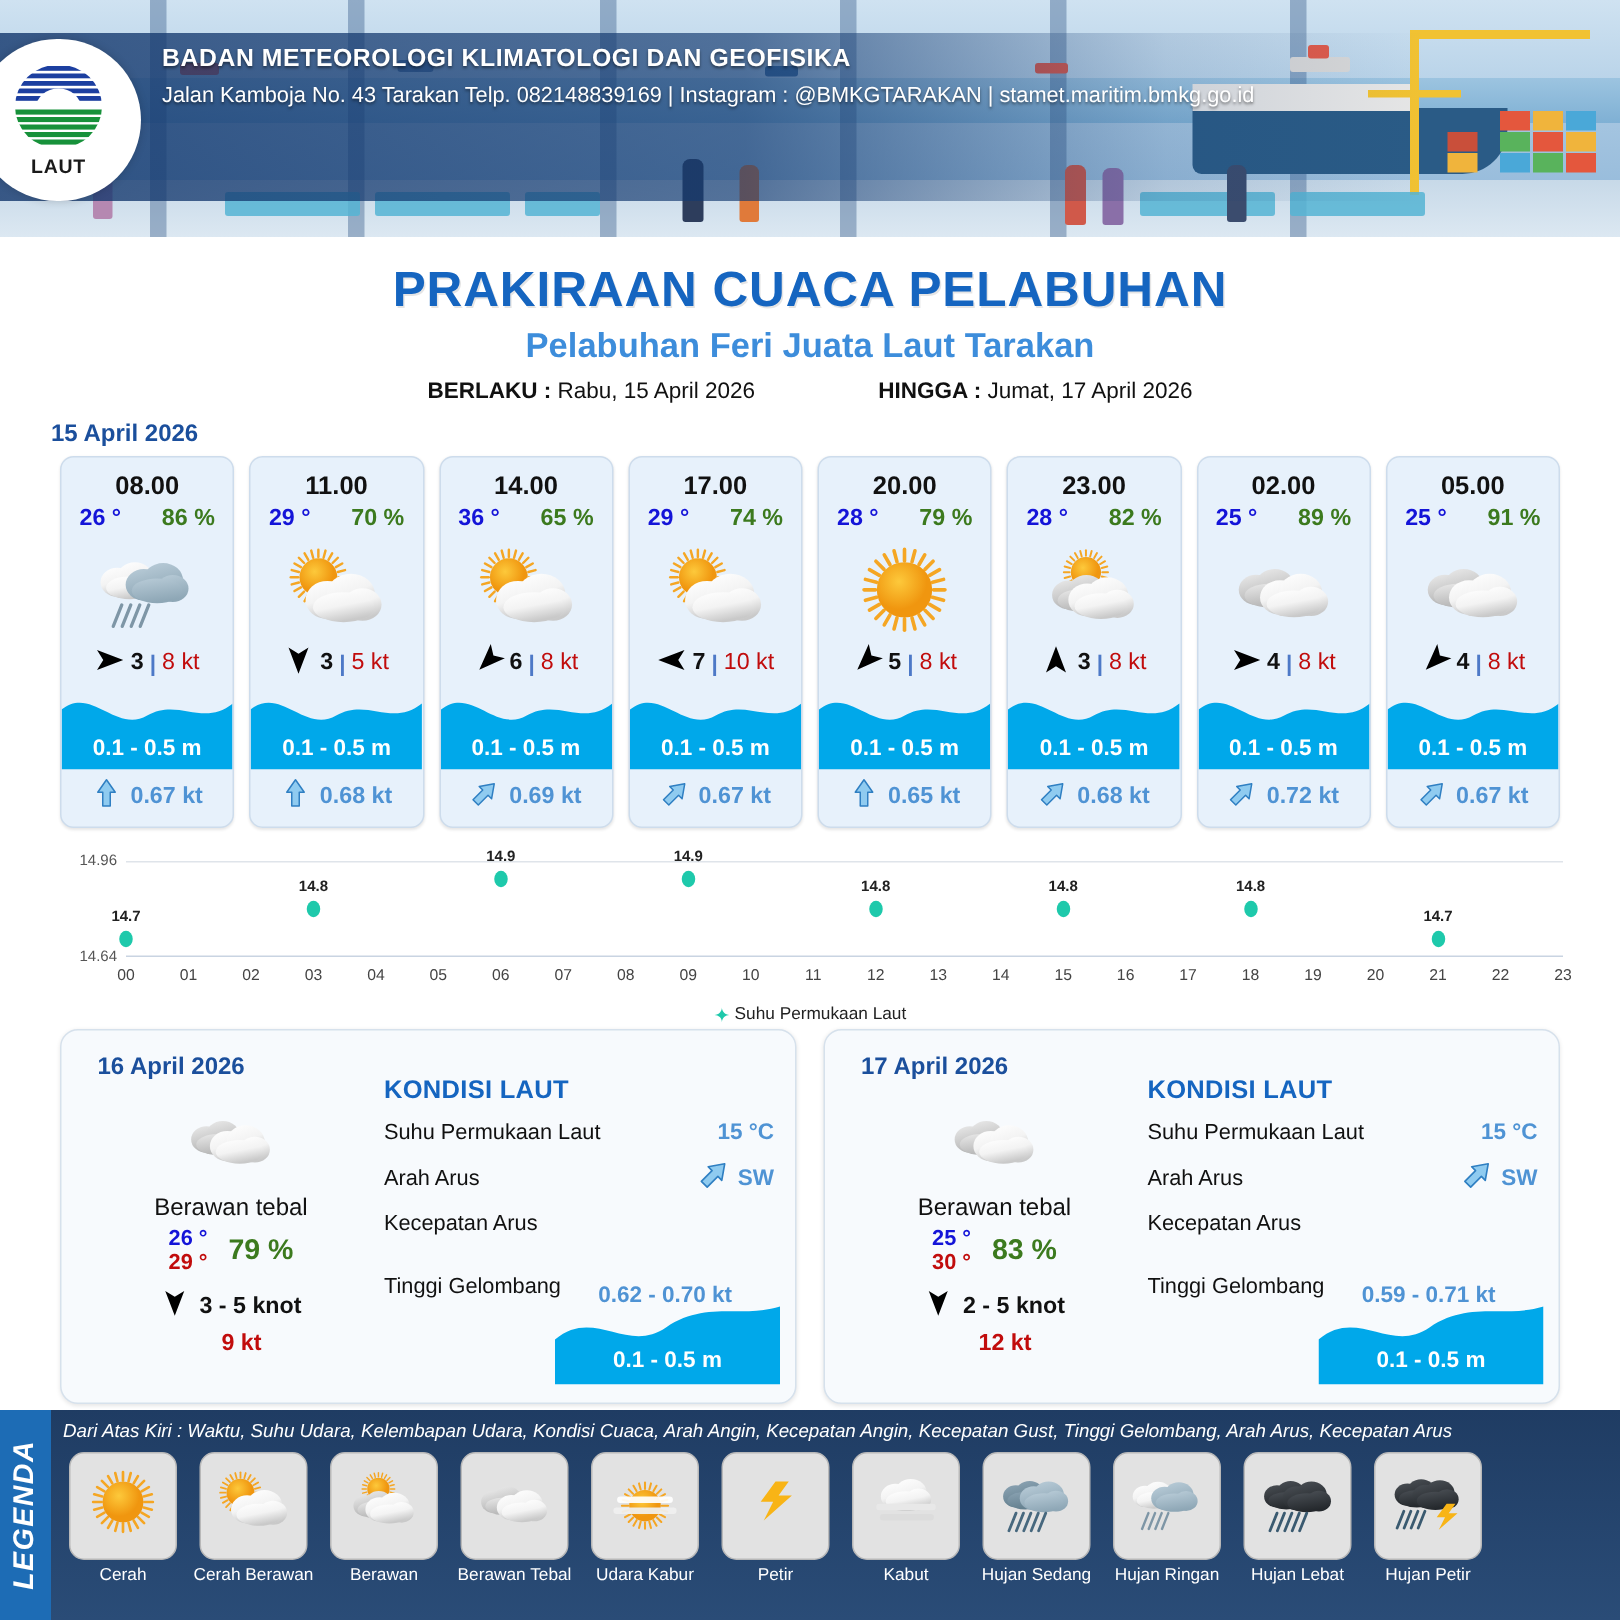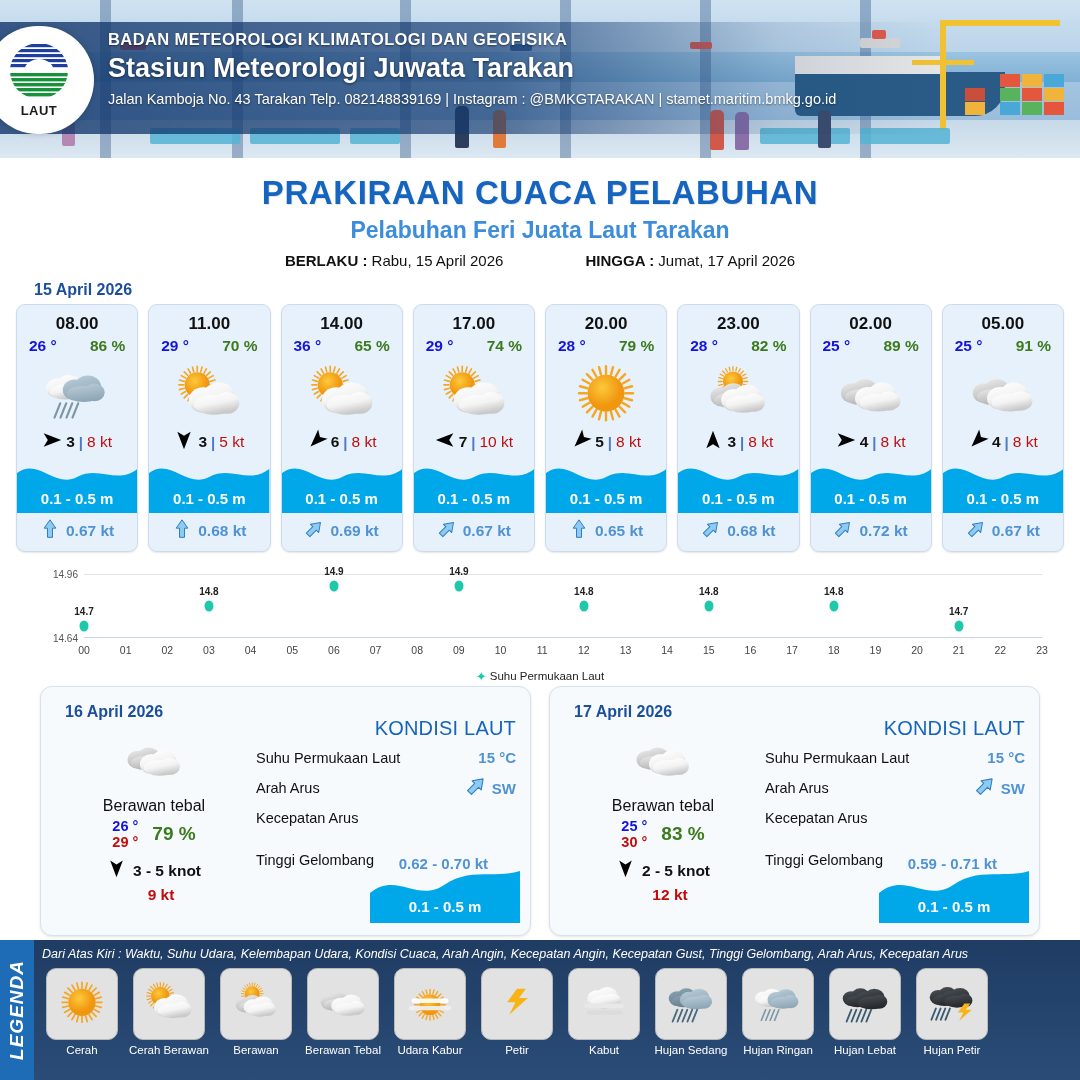--- a/index.html
+++ b/index.html
@@ -44,21 +44,21 @@
   .t-sub  { font-size:23px; font-weight:bold; color:#3d8ddb; margin-top:5px; }
   .t-dates { margin-top:8px; font-size:15px; color:#111; }
   .t-dates .grp { display:inline-block; }
   .t-dates .grp + .grp { margin-left:78px; }
   .t-dates b { font-weight:bold; }
 
   
   .date-label { margin:12px 0 5px 34px; font-size:16px; font-weight:bold; color:#1b4f9c; }
 
   
-  .cards { display:flex; gap:10px; padding:0 16px; }
+  .cards { display:flex; gap:10px; padding:0 40px; }
   .card { width:126px; height:248px; background:#e7f1fb; border:1px solid #cddcec;
           border-radius:9px; position:relative; overflow:hidden;
           box-shadow:0 1px 2px rgba(0,0,0,.10); }
   .c-time { text-align:center; font-size:17px; font-weight:bold; color:#111; margin-top:9px; }
   .c-th { display:flex; justify-content:space-between; padding:3px 12px 0 12px; }
   .c-temp { font-size:15.5px; font-weight:bold; color:#1414d8; }
   .c-hum  { font-size:15.5px; font-weight:bold; color:#3c7a1e; }
   .c-icon { height:72px; display:flex; align-items:center; justify-content:center; margin-top:2px; }
   .c-wind { display:flex; align-items:center; justify-content:center; gap:4px; height:26px; }
   .c-wind .wdeg { font-size:15.5px; font-weight:bold; color:#111; }
@@ -100,21 +100,21 @@
   .d-cond { font-size:16px; color:#111; margin-top:8px; }
   .d-th { display:flex; align-items:center; justify-content:center; gap:14px; margin-top:3px; }
   .d-temps { text-align:left; line-height:1.12; }
   .d-tmin { font-size:14.5px; font-weight:bold; color:#1414d8; }
   .d-tmax { font-size:14.5px; font-weight:bold; color:#c10c0c; }
   .d-hum { font-size:19px; font-weight:bold; color:#3c7a1e; }
   .d-wind { display:flex; align-items:center; justify-content:center; gap:7px; margin-top:9px; }
   .d-wind .wtxt { font-size:15.5px; font-weight:bold; color:#111; }
   .d-gust { font-size:15.5px; font-weight:bold; color:#c10c0c; margin-top:4px; margin-left:14px; }
   .d-right { position:absolute; left:215px; top:30px; right:14px; }
-  .d-kl { font-size:20px; font-weight:normal; color:#1565c0; letter-spacing:.2px;text-align:right; }
+  .d-kl { font-size:17px; font-weight:bold; color:#1565c0; letter-spacing:.2px; }
   .d-row { display:flex; align-items:center; justify-content:space-between; margin-top:9px; }
   .d-lbl { font-size:14.5px; color:#111; }
   .d-val { font-size:15px; font-weight:bold; color:#4f93d4; }
   .d-cur-row { display:flex; align-items:center; gap:5px; }
   .d-wave { position:absolute; right:10px; bottom:12px; width:150px; height:58px; }
   .d-wave-txt { position:absolute; left:0; bottom:8px; width:100%; text-align:center;
                 font-size:15px; font-weight:bold; color:#fff; }
   .d-speed { position:absolute; right:28px; font-size:15px; font-weight:bold; color:#4f93d4; }
 
   
@@ -209,21 +209,20 @@
           <rect x="0" y="46" width="62" height="3.4" fill="#17913a"></rect>
           <rect x="0" y="51" width="62" height="3.4" fill="#17913a"></rect>
         </g>
       </svg>
     </div>
     <div class="logo-text">LAUT</div>
   </div>
 
   <div class="hdr-texts">
     <div class="hdr-l1">BADAN METEOROLOGI KLIMATOLOGI DAN GEOFISIKA</div>
-    <div class="hdr-l2">Stasiun Meteorologi Juwata Tarakan</div>
     <div class="hdr-l3">Jalan Kamboja No. 43 Tarakan  Telp. 082148839169 | Instagram : @BMKGTARAKAN | stamet.maritim.bmkg.go.id</div>
   </div>
 </div>
 
 <div class="titles">
   <div class="t-main">PRAKIRAAN CUACA PELABUHAN</div>
   <div class="t-sub">Pelabuhan Feri Juata Laut Tarakan</div>
   <div class="t-dates">
     <span class="grp">
       <b>BERLAKU :</b>

